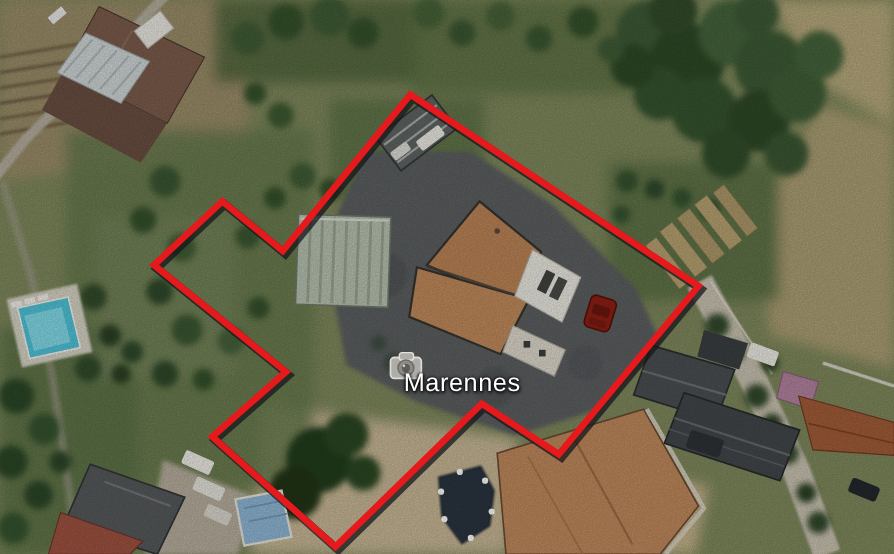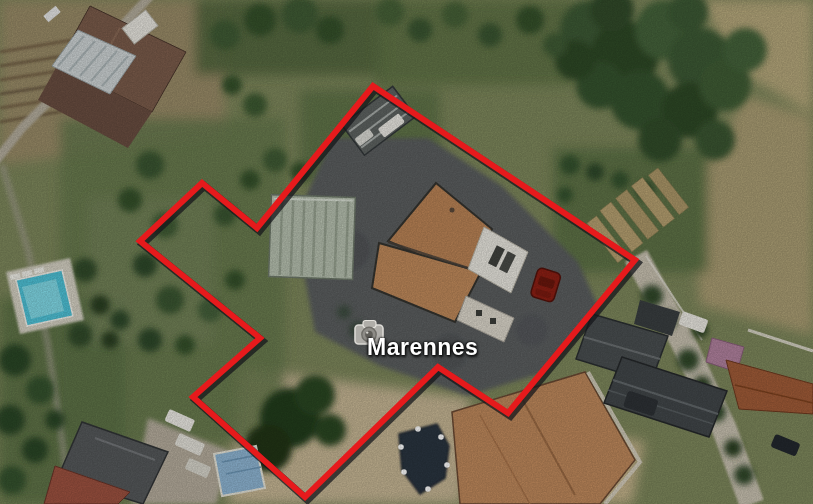--- a/index.html
+++ b/index.html
@@ -4,21 +4,21 @@
 <style>
   html,body{margin:0;padding:0;background:#000;}
   .stage{
     position:relative;width:813px;height:504px;overflow:hidden;
     font-family:"Liberation Sans",sans-serif;
   }
   .stage svg.scene{position:absolute;left:0;top:0;display:block;}
   .place-label{
     position:absolute;
     color:#fff;
-    font-weight:700;
+    font-weight:400;
     letter-spacing:.5px;
     text-shadow:0 0 3px rgba(0,0,0,.95), 1px 2px 3px rgba(0,0,0,.9), -1px 0 2px rgba(0,0,0,.7);
     white-space:nowrap;
     cursor:pointer;
     user-select:none;
   }
   .photo-icon{position:absolute;cursor:pointer;}
 </style>
 </head>
 <body>

